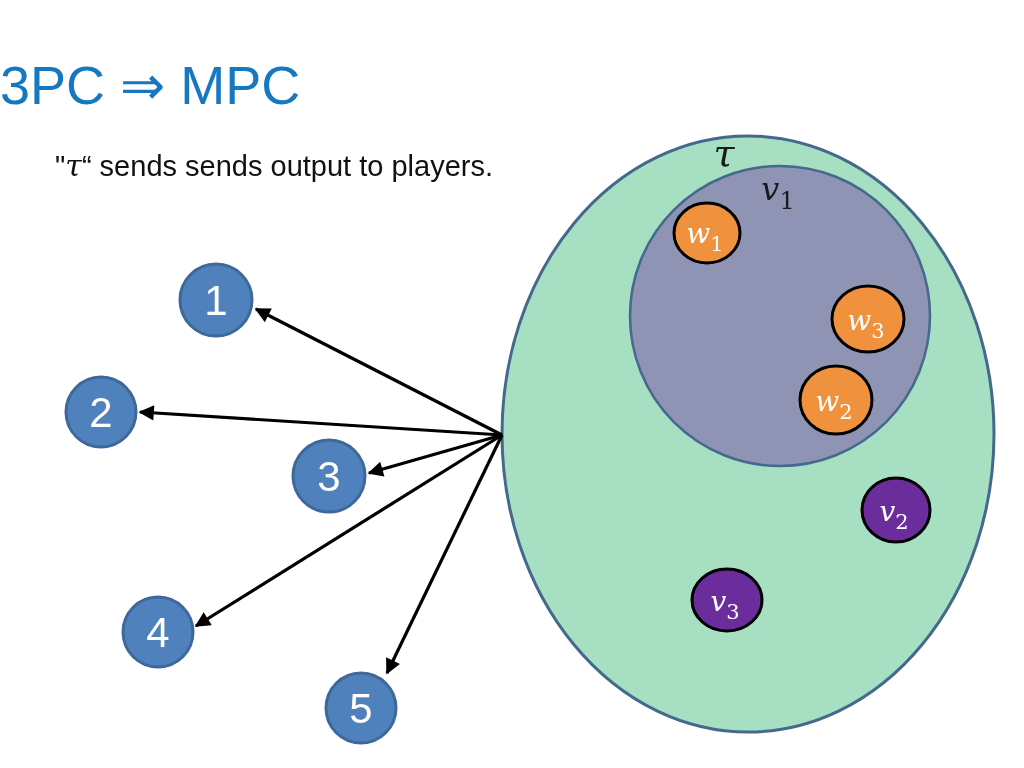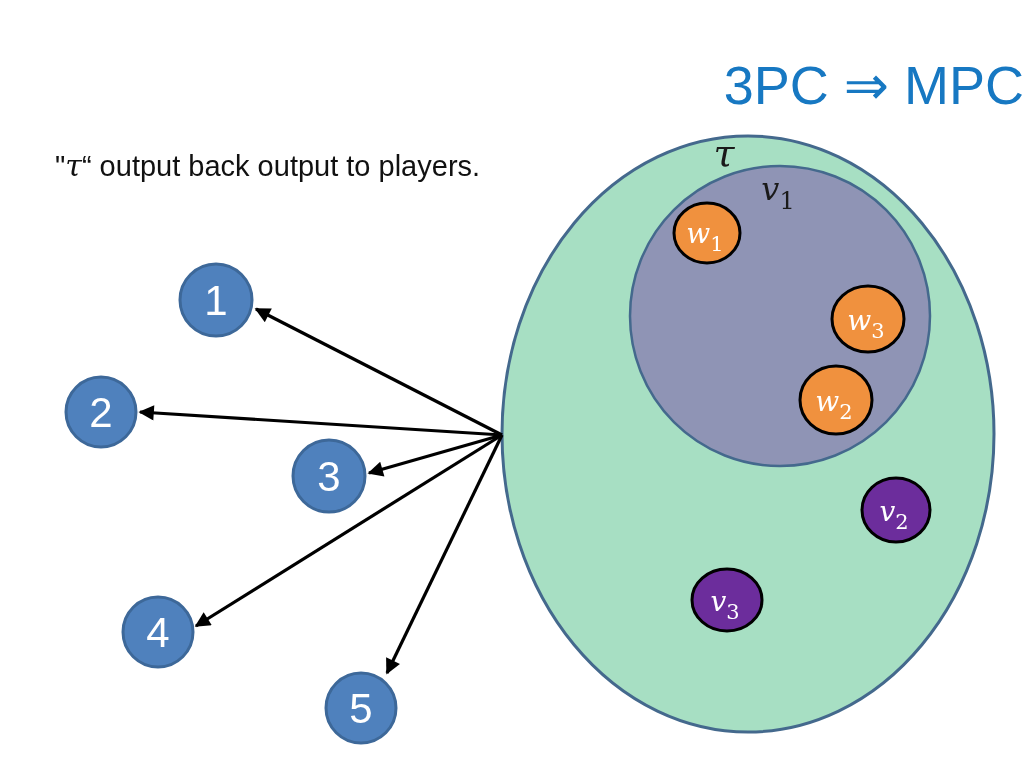--- a/index.html
+++ b/index.html
@@ -14,21 +14,21 @@
     background: #ffffff;
     overflow: hidden;
     font-family: "Liberation Sans", sans-serif;
   }
   .title {
     position: absolute;
     top: 56px;
     left: 0;
     width: 100%;
     margin: 0;
-    text-align: right;
+    text-align: left;
     font-size: 54px;
     line-height: 1.1;
     font-weight: 400;
     color: #1778C2;
   }
   .subtitle {
     position: absolute;
     top: 148px;
     left: 55px;
     margin: 0;
@@ -70,21 +70,21 @@
     stroke-width: 3.2;
   }
 </style>
 </head>
 <body>
 
 <div class="slide">
 
   <h1 class="title">3PC ⇒ MPC</h1>
 
-  <p class="subtitle"><span>"</span><span class="tau-inline">τ</span><span>“ output back output to players.</span></p>
+  <p class="subtitle"><span>"</span><span class="tau-inline">τ</span><span>“ sends sends output to players.</span></p>
 
   <svg class="diagram-svg" width="1024" height="768" viewBox="0 0 1024 768">
     <defs>
       <marker id="arrowhead" viewBox="0 0 10 10" refX="9" refY="5" markerWidth="6.5" markerHeight="4.8" orient="auto">
         <path d="M0,0 L10,5 L0,10 z" fill="#000000"></path>
       </marker>
     </defs>
 
     <ellipse cx="748" cy="434" rx="246" ry="298" stroke="#44698D" stroke-width="3" fill="#A7DFC3"></ellipse>
 

